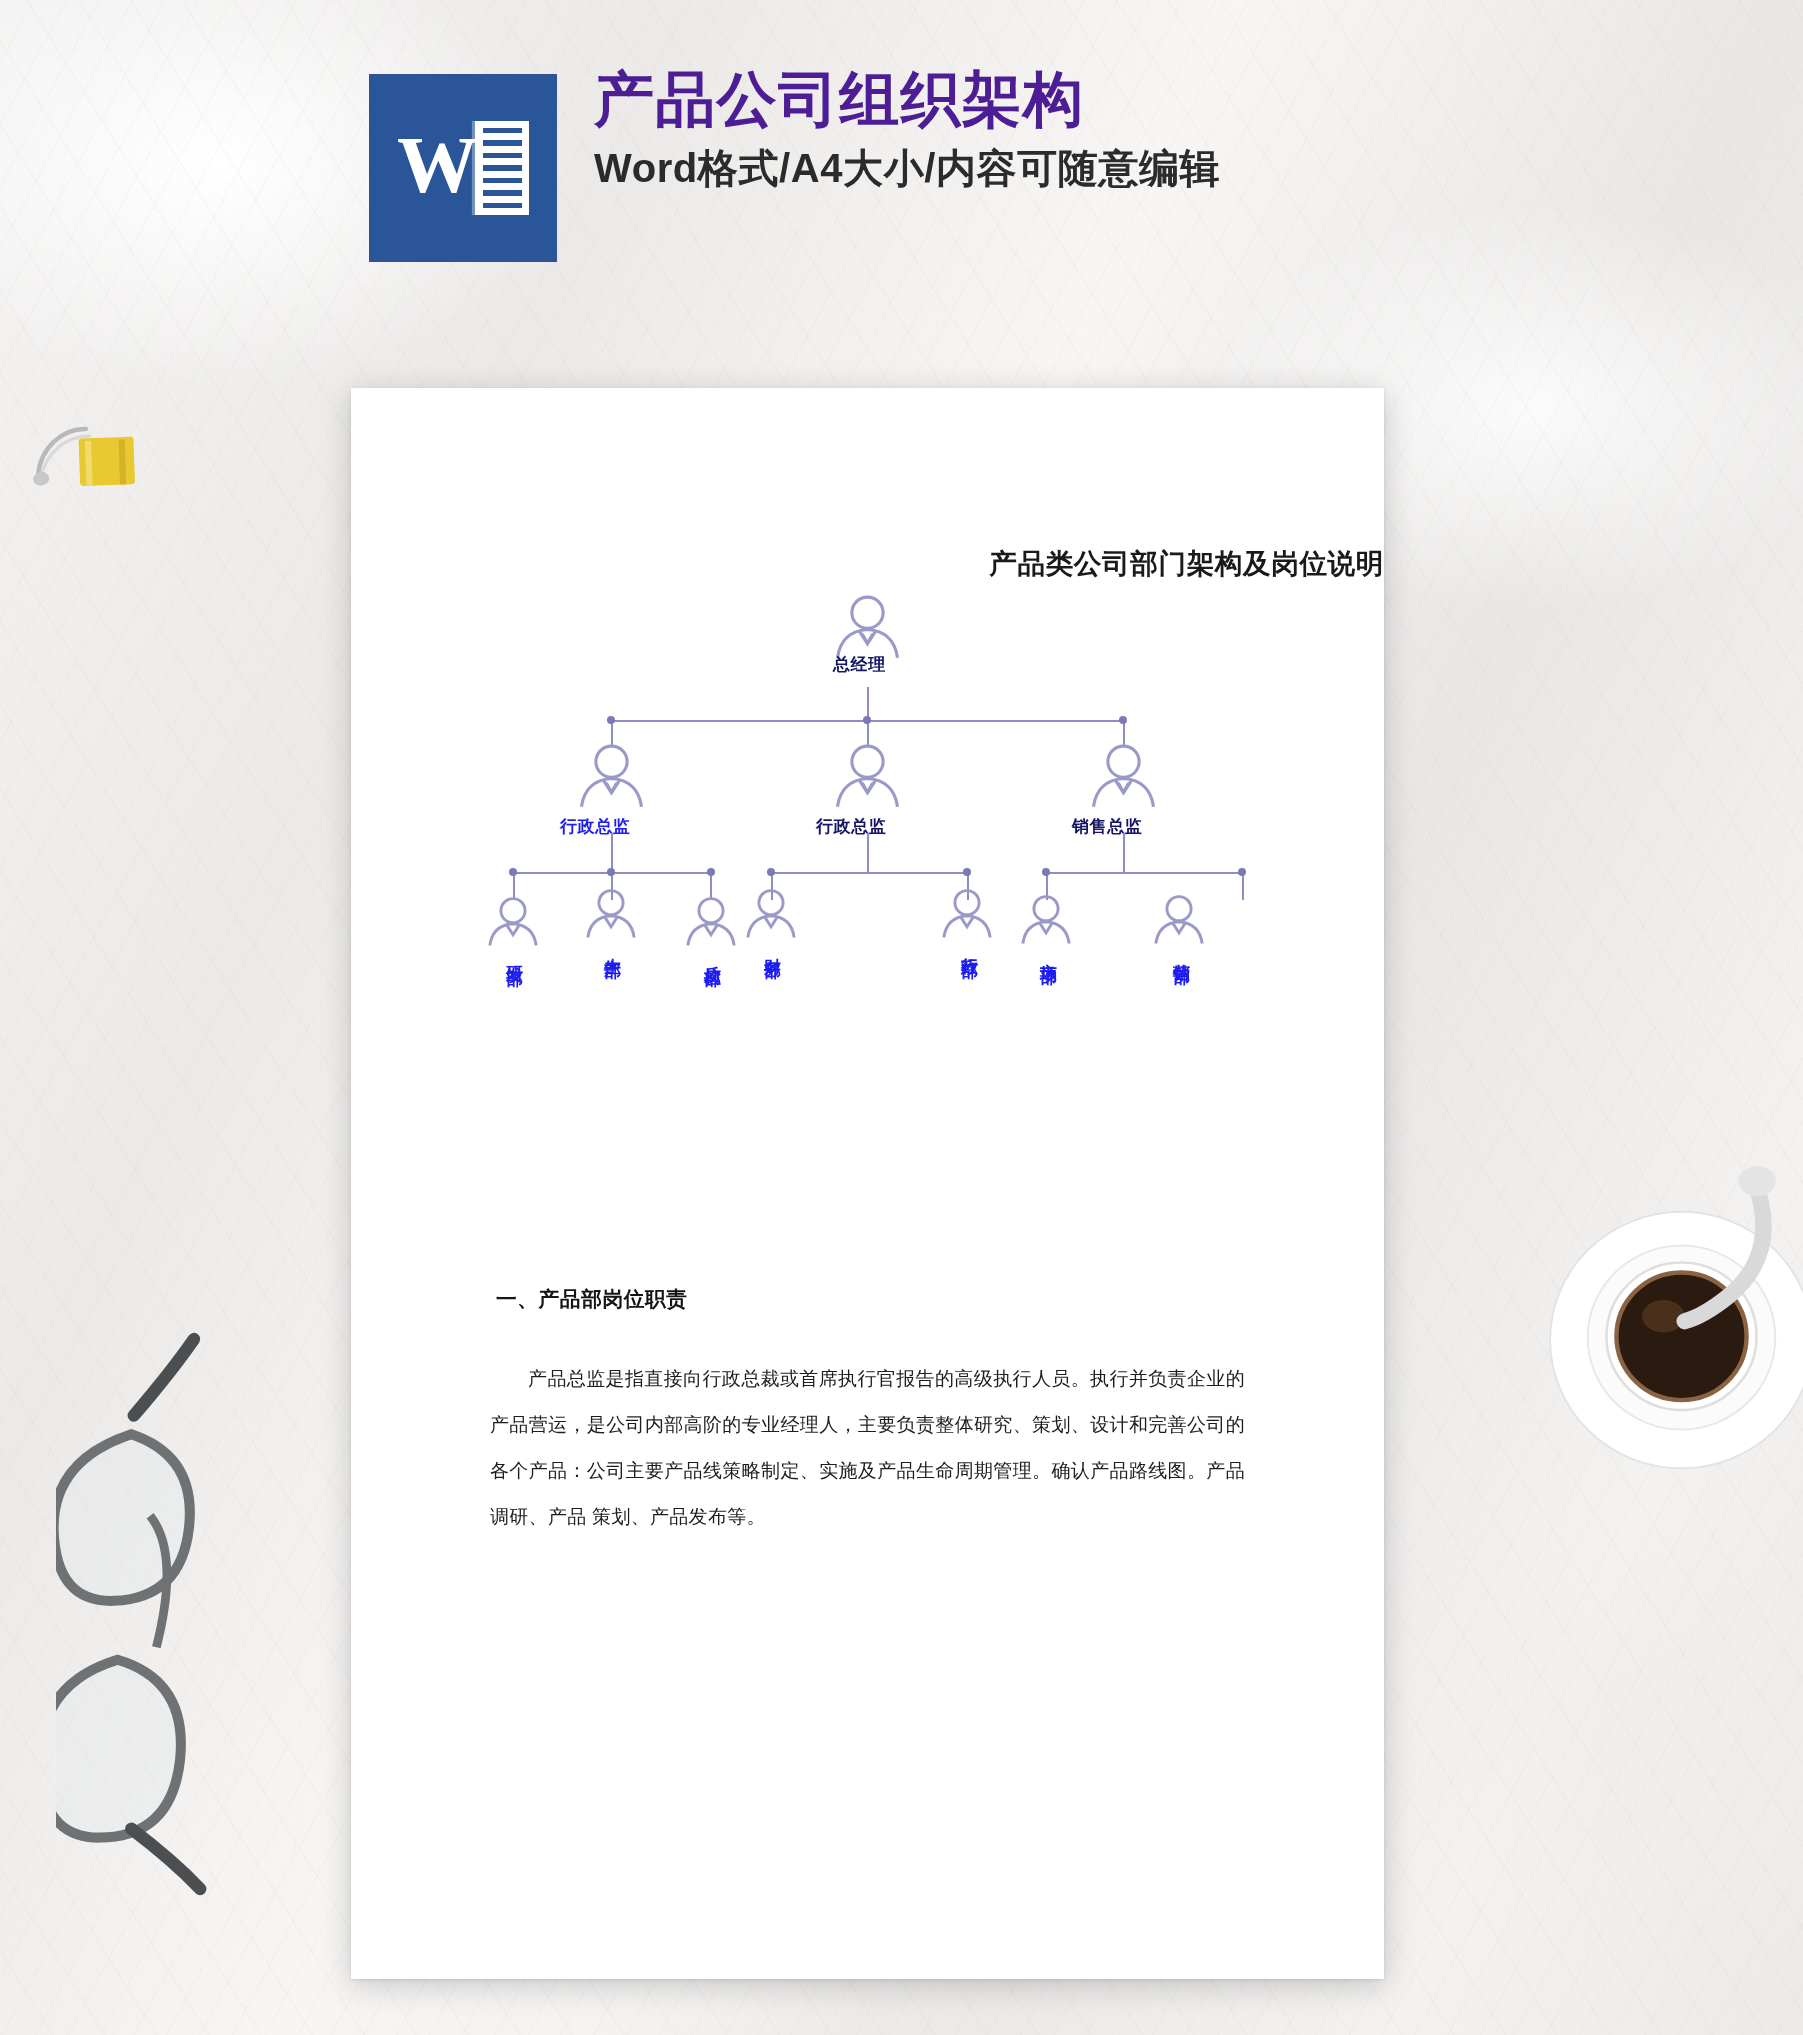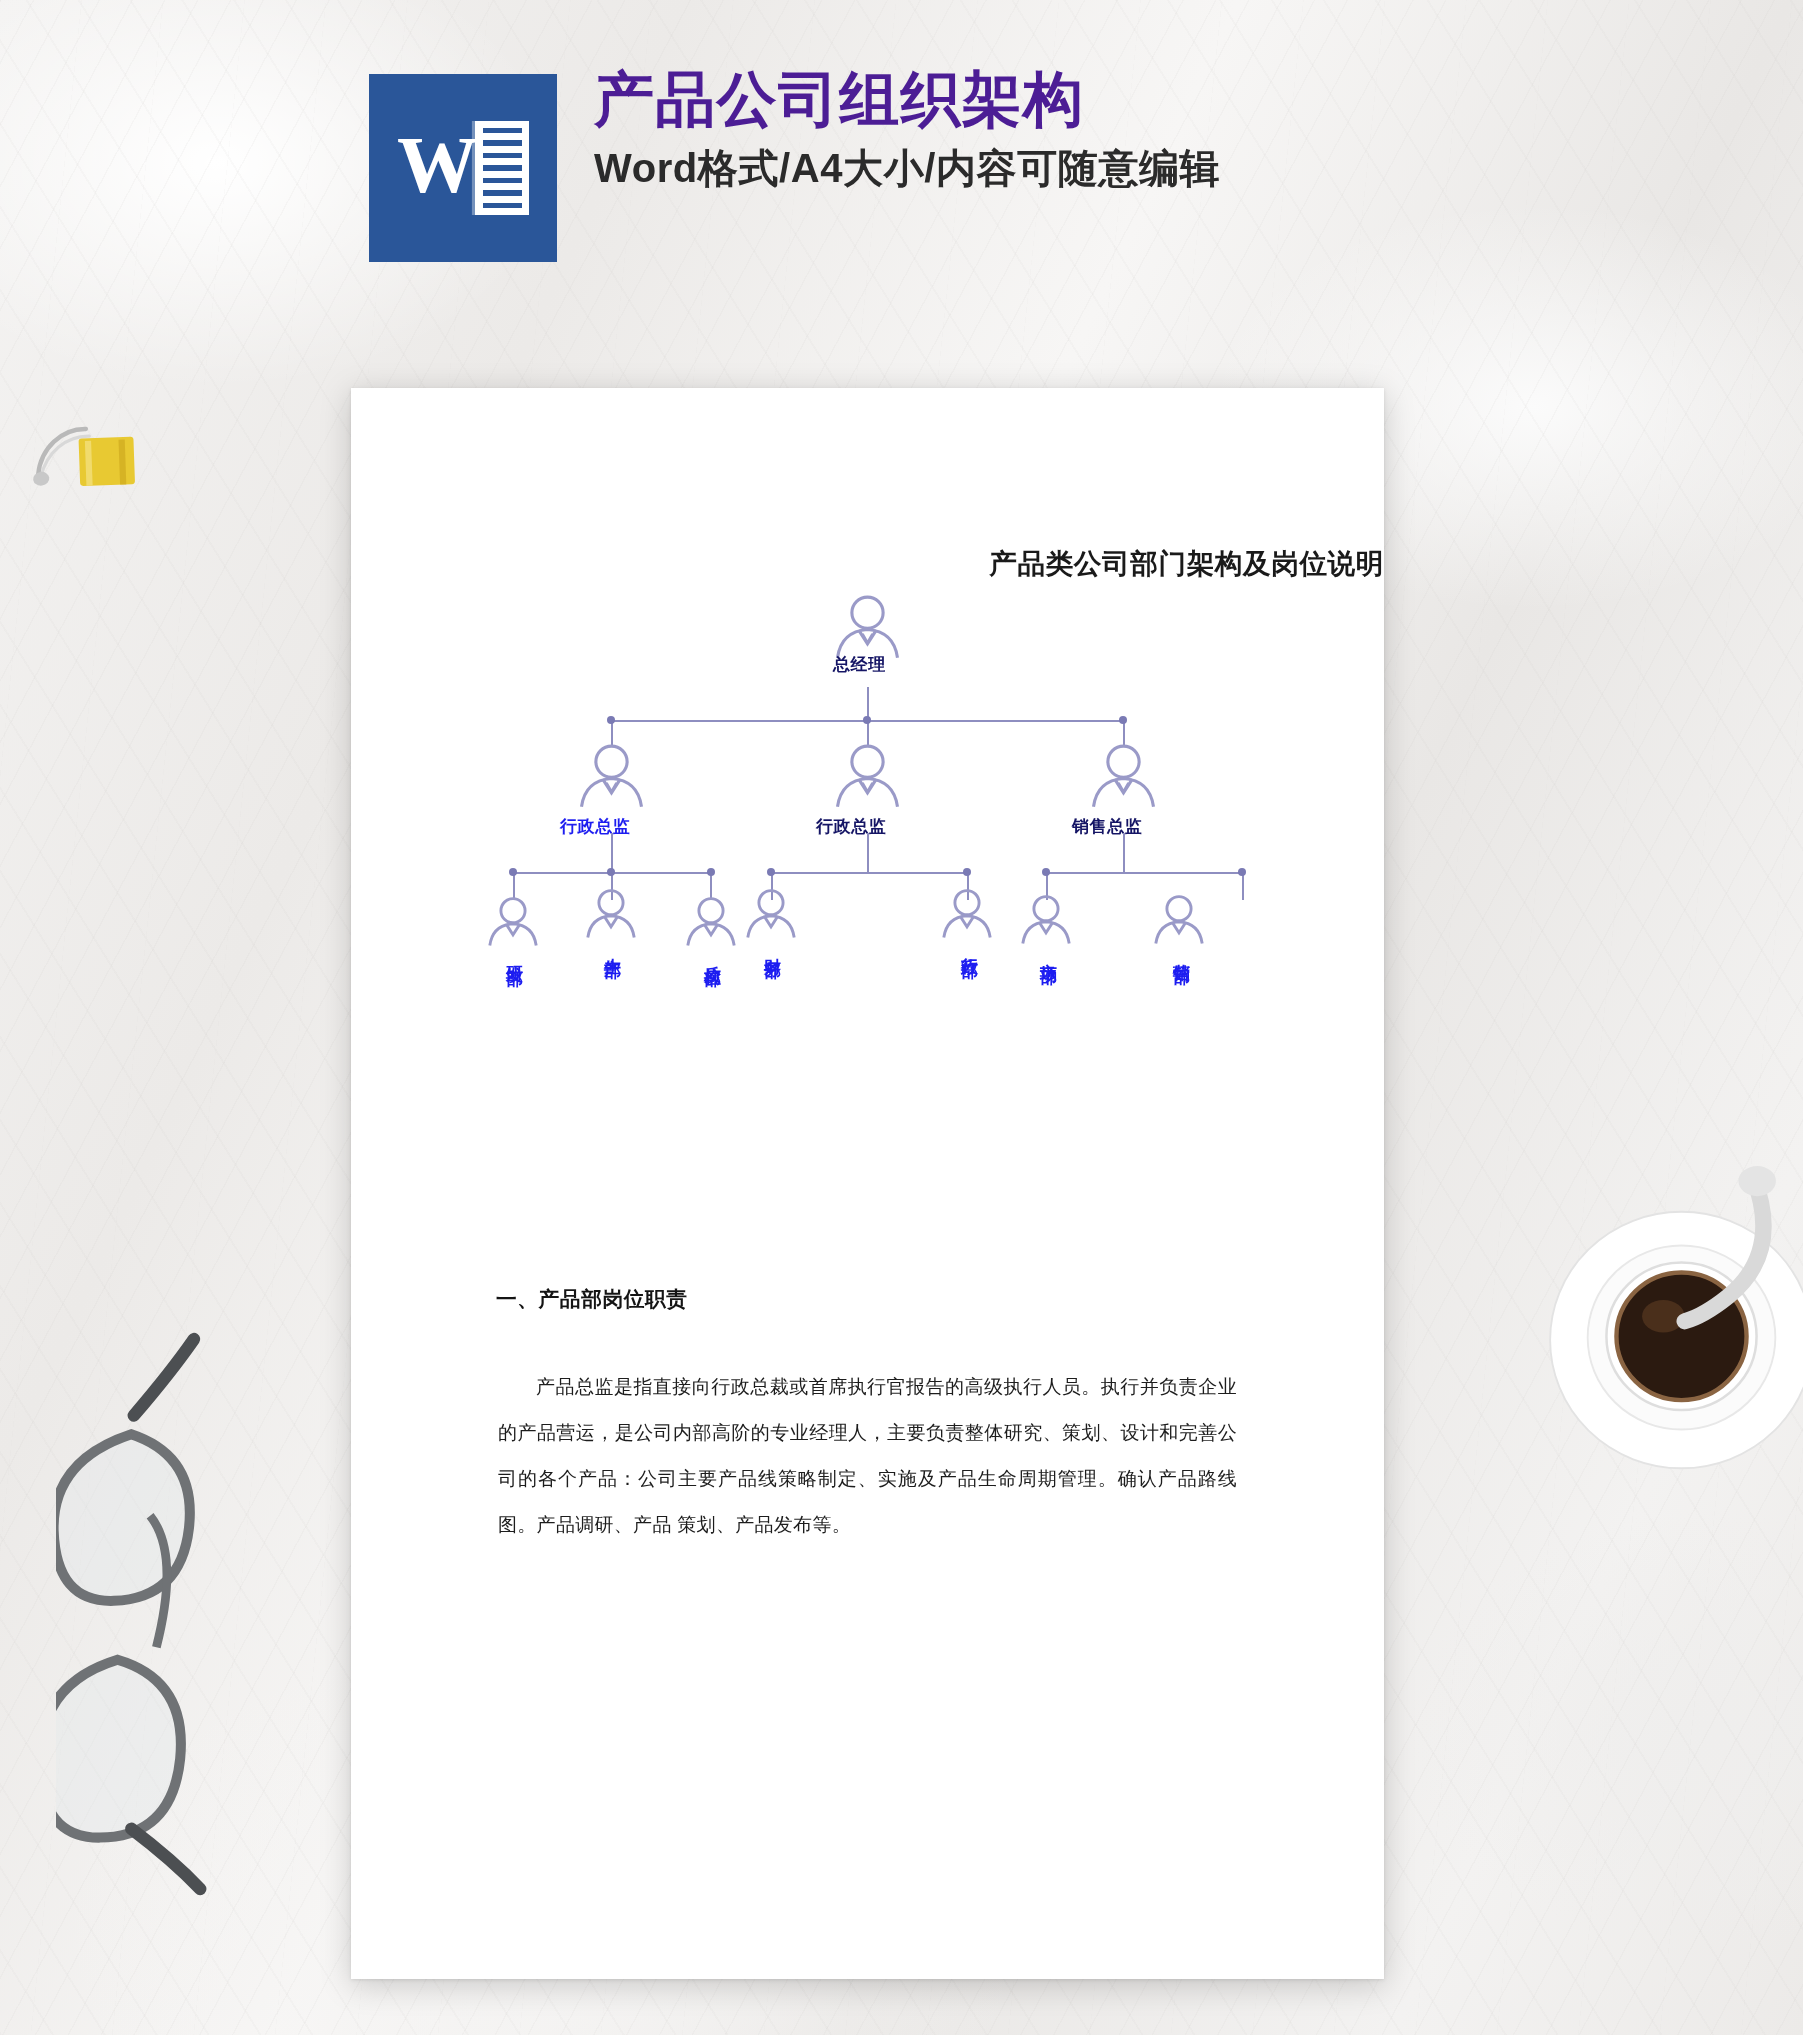--- a/index.html
+++ b/index.html
@@ -185,21 +185,21 @@
     position: absolute;
     left: 139px;
     top: 968px;
     width: 755px;
     font-size: 19px;
     color: #1d1d1d;
     line-height: 2.42;
     text-align: justify;
     letter-spacing: 0.3px;
   }
-  #body-copy p { margin: 8px; text-indent: 2em; }
+  #body-copy p { margin: 0; text-indent: 2em; }
 
   
   .prop { position: absolute; }
 
   
   #clip { left: 25px; top: 407px; width: 138px; height: 106px; transform: rotate(-8deg); }
 
   
   #glasses { left: 56px; top: 1309px; width: 207px; height: 595px; }
 

